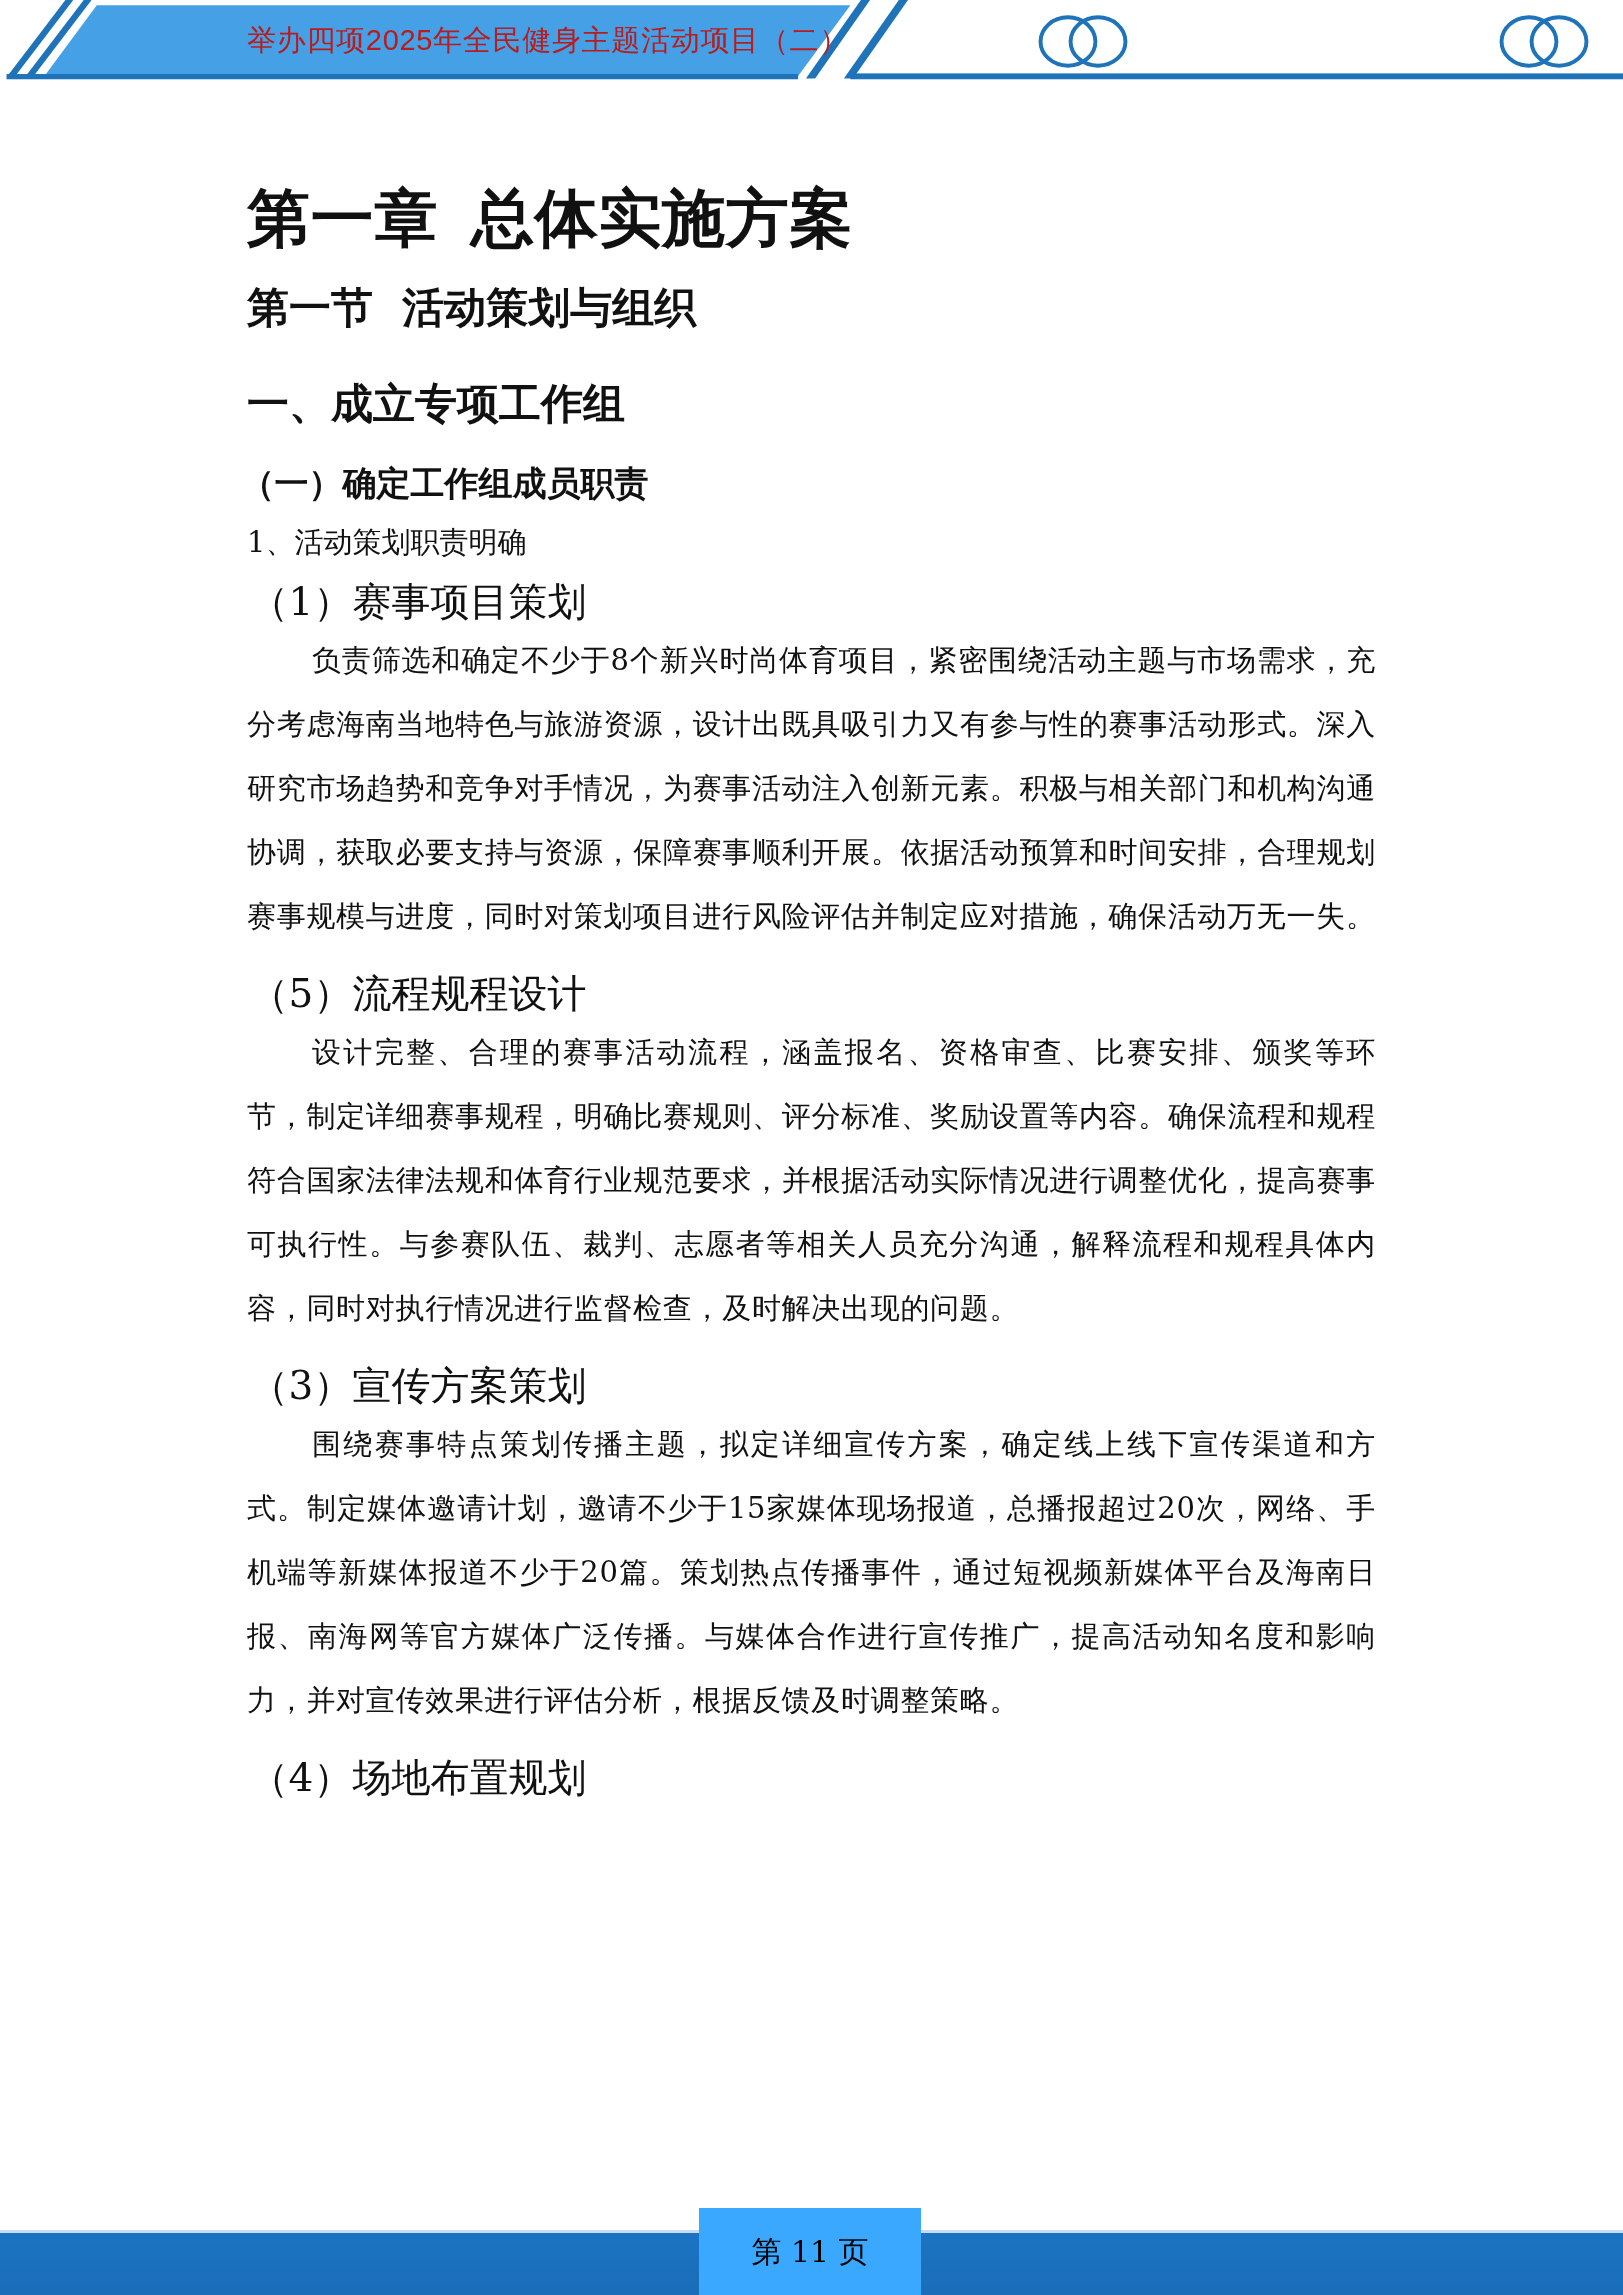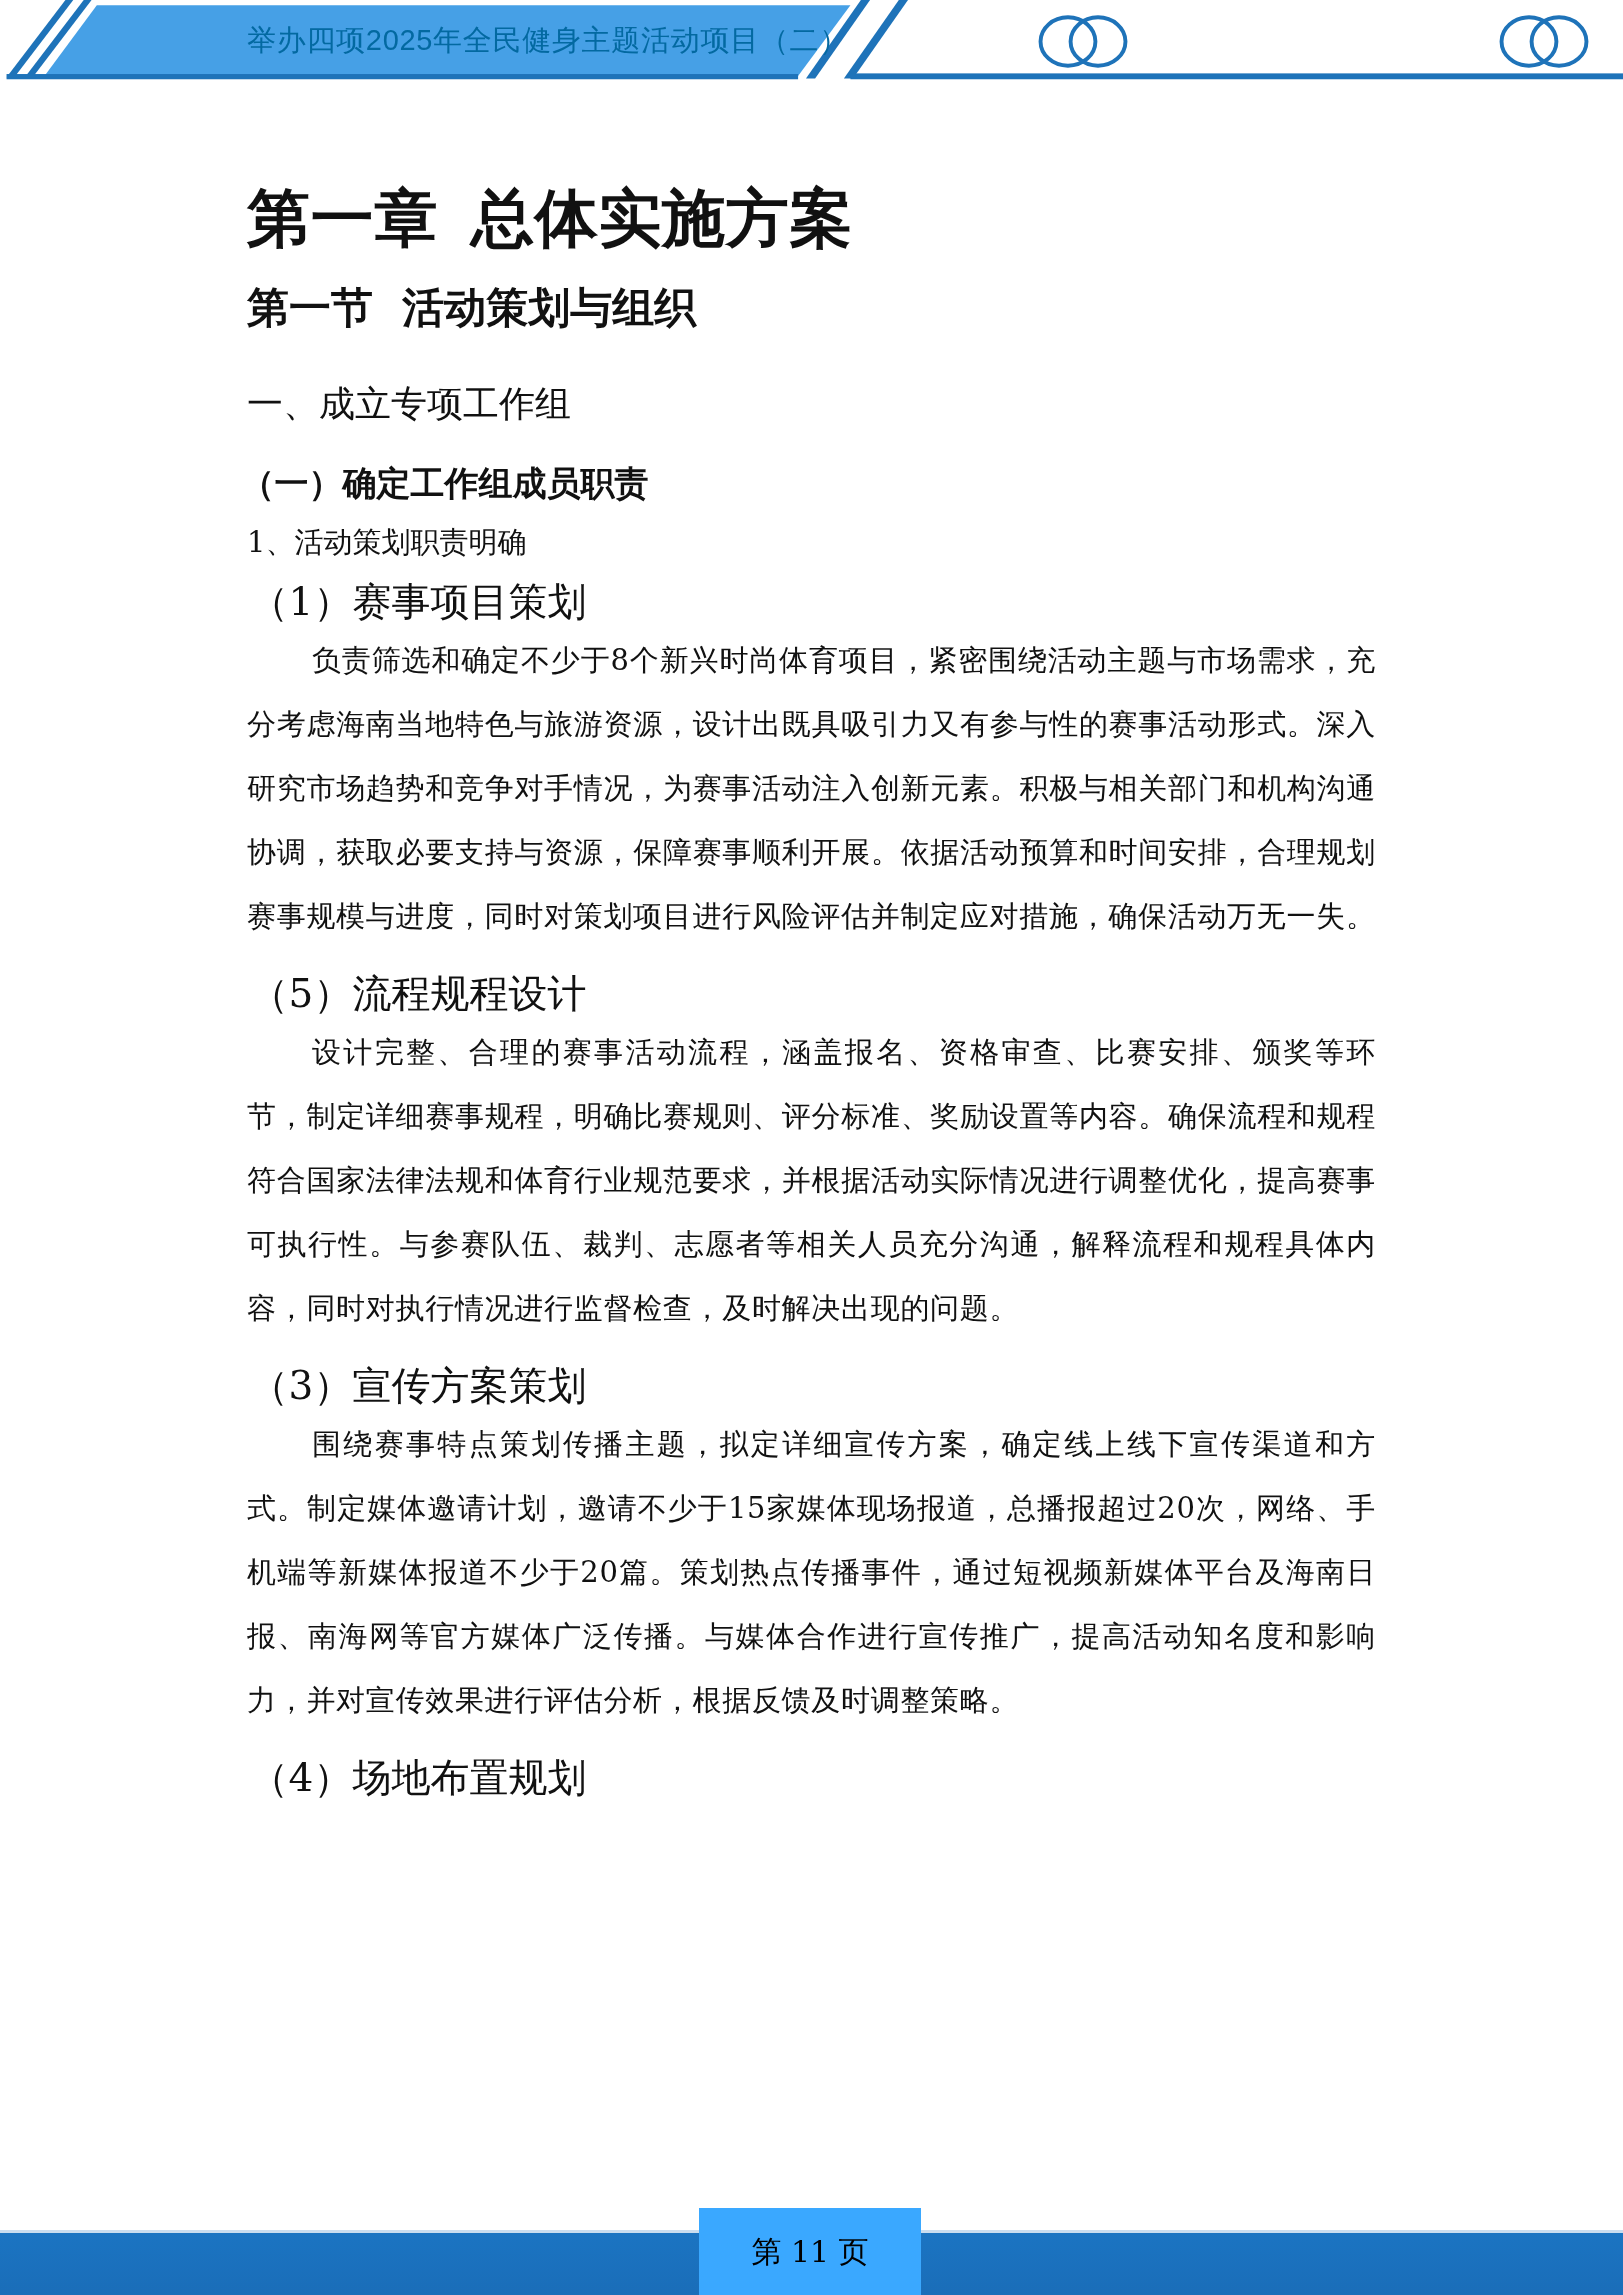--- a/index.html
+++ b/index.html
@@ -3,31 +3,31 @@
 <meta charset="utf-8">
 <style>
   html, body { margin:0; padding:0; background:#ffffff; }
   body { width:1623px; height:2295px; position:relative; overflow:hidden;
          font-family:"DejaVu Serif","Liberation Serif",serif; color:#111; }
 
   
   .header { position:absolute; left:0; top:0; width:1623px; height:82px; }
   .header svg.bg { position:absolute; left:0; top:0; }
   .header-title { position:absolute; left:247px; top:21px; height:39px; line-height:39px;
-                  font-size:29px; color:#0369a1; white-space:nowrap;
+                  font-size:29px; color:#b91c1c; white-space:nowrap;
                   font-family:"Liberation Sans","DejaVu Sans",sans-serif;
                   letter-spacing:0.7px; width:589px; overflow:hidden; }
   .ring-icon { position:absolute; top:11.8px; width:98px; height:59px; }
 
   
   .content { position:absolute; left:247px; top:190px; width:1129px; }
   .h1 { font-size:63px; font-weight:bold; line-height:59px; margin:0; height:92px;
         font-family:Liberation Serif, serif; letter-spacing:0.7px; white-space:pre; }
   .h2 { font-size:42px; font-weight:bold; line-height:52px; margin:0; height:98px; white-space:pre; }
-  .h3 { font-size:36px; font-weight:normal; line-height:48px; margin:0; height:68px; }
+  .h3 { font-size:42px; font-weight:bold; line-height:48px; margin:0; height:68px; }
   .h4 { font-size:34px; line-height:46px; margin:12px 0 0 -6.5px; height:63px; }
   .h5 { font-size:29px; line-height:39px; margin:0; height:59px; }
   .h6 { font-size:39px; line-height:39px; margin:0 0 0 2.6px; height:46px; }
   .para { font-size:29px; line-height:64px; margin:0; text-align:justify;
           text-indent:65px; letter-spacing:0.7px; }
   .para-gap { height:26px; }
 
   
   .footer-bar { position:absolute; left:0; top:2230px; width:1623px; height:65px;
                 background:linear-gradient(#1b74c2,#1a6db8); border-top:3.9px solid #c9dcef; }

